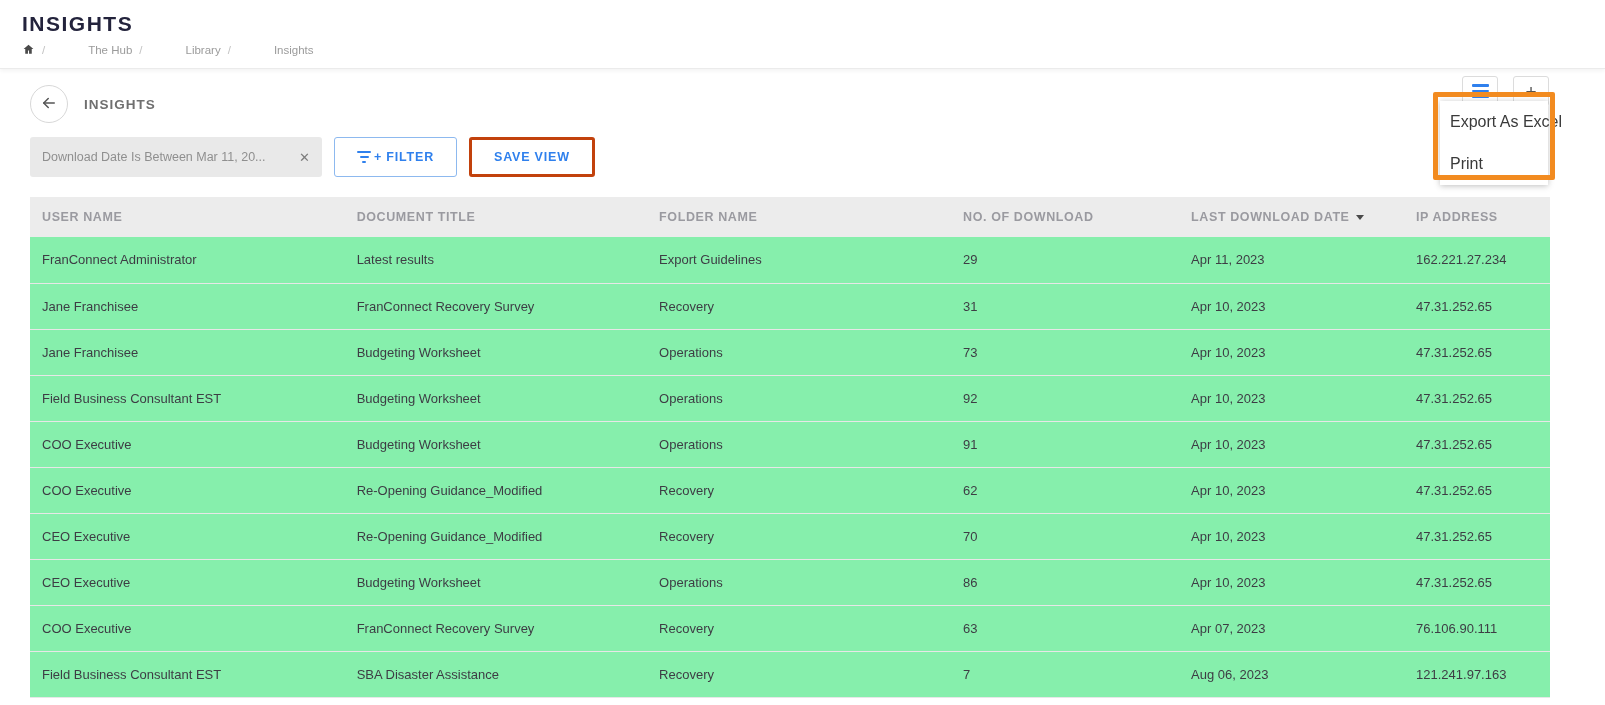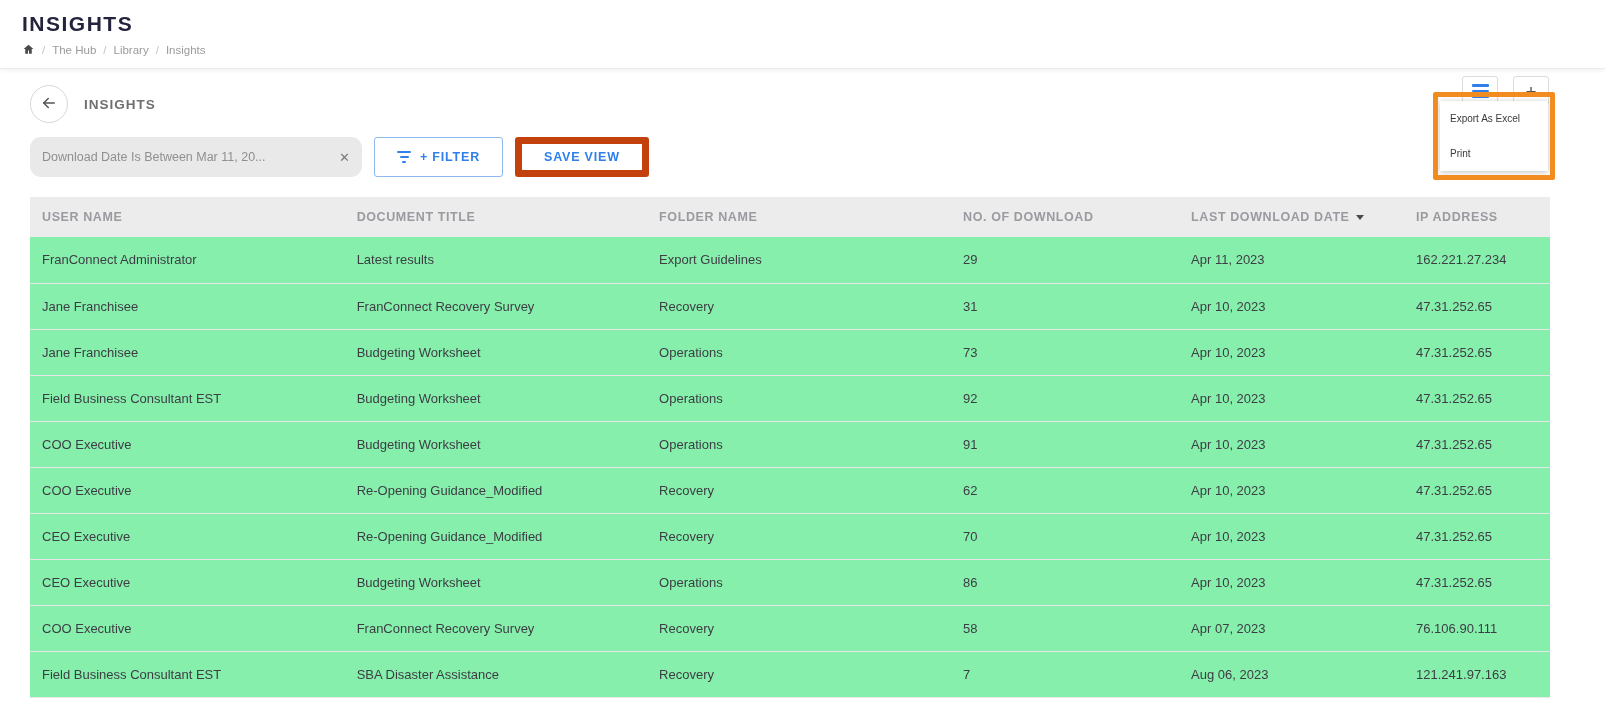--- a/index.html
+++ b/index.html
@@ -29,21 +29,21 @@
     color: #23233c;
   }
   .breadcrumb {
     display: flex; align-items: center; gap: 7px;
     margin-top: 7px; padding-bottom: 2px;
     font-size: 11.5px; color: #9b9b9b;
   }
   .bc-home { display: inline-flex; align-items: center; cursor: pointer; }
   .bc-home svg { display: block; }
   .bc-sep { color: #c2c2c2; }
-  .bc-item { color: #9b9b9b; text-decoration: none; cursor: pointer; }
+  .bc-item { color: #9b9b9b; text-decoration: none; cursor: pointer; margin-left: 36px; }
   .bc-item.current { cursor: default; }
 
   
   .content { position: relative; padding: 16px 55px 0 30px; }
 
   .toolbar-row1 { display: flex; align-items: center; gap: 16px; }
   .back-btn {
     width: 38px; height: 38px;
     border: 1px solid #d8d8d8; border-radius: 50%;
     background: #fff;
@@ -51,37 +51,37 @@
     cursor: pointer; padding: 0;
   }
   .section-title {
     font-size: 13.5px; font-weight: 700;
     letter-spacing: 1px; color: #6f6f6f;
   }
 
   .toolbar-row2 { display: flex; align-items: center; gap: 12px; margin-top: 14px; }
   .filter-chip {
     display: flex; align-items: center; justify-content: space-between; gap: 10px;
-    width: 332px; height: 40px; padding: 12px 12px;
-    background: #e9e9e9; border-radius: 11px;
+    width: 292px; height: 40px; padding: 12px 12px;
+    background: #e9e9e9; border-radius: 3px;
     color: #8f8f8f; font-size: 12.5px;
   }
   .chip-label { overflow: hidden; white-space: nowrap; text-overflow: ellipsis; }
   .chip-close { color: #7c7c7c; font-size: 13px; cursor: pointer; flex: 0 0 auto; }
 
   .btn {
     height: 40px; padding: 0 22px;
-    display: inline-flex; align-items: center; justify-content: center; gap: 9px;
+    display: inline-flex; align-items: center; justify-content: center; gap: 3px;
     background: #fff; border-radius: 3px;
     font-size: 12.5px; font-weight: 700; letter-spacing: 0.8px;
     color: #2f80ed; cursor: pointer;
     font-family: inherit;
   }
   .btn-filter { border: 1px solid #8db9ef; }
-  .btn-save   { border: 7px solid #c2410c; }
+  .btn-save   { border: 3px solid #c2410c; }
   .filter-icon { display: inline-flex; flex-direction: column; gap: 3px; align-items: center; }
   .filter-icon i { display: block; height: 2px; background: #2f80ed; border-radius: 1px; }
   .filter-icon i:nth-child(1) { width: 14px; }
   .filter-icon i:nth-child(2) { width: 9px; }
   .filter-icon i:nth-child(3) { width: 4px; }
 
   
   .report-table { width: 100%; border-collapse: collapse; table-layout: fixed; margin-top: 20px; }
   .report-table thead th {
     background: #ececec;
@@ -132,21 +132,21 @@
   .dropdown {
     position: absolute;
     left: 1440px; top: 101px;
     width: 108px;
     background: #fff;
     box-shadow: 0 1px 6px rgba(0,0,0,0.25);
     z-index: 4;
   }
   .menu-item {
     padding: 12px 10px;
-    font-size: 10px;
+    font-size: 16px;
     color: #3a3a3a;
     cursor: pointer;
     white-space: nowrap;
   }
 
   .annotation-highlight {
     position: absolute;
     left: 1433px; top: 92px;
     width: 122px; height: 88px;
     border: 5px solid #f28b20;
@@ -302,21 +302,21 @@
             <td>Budgeting Worksheet</td>
             <td>Operations</td>
             <td>86</td>
             <td>Apr 10, 2023</td>
             <td>47.31.252.65</td>
           </tr>
           <tr>
             <td>COO Executive</td>
             <td>FranConnect Recovery Survey</td>
             <td>Recovery</td>
-            <td>58</td>
+            <td>63</td>
             <td>Apr 07, 2023</td>
             <td>76.106.90.111</td>
           </tr>
           <tr>
             <td>Field Business Consultant EST</td>
             <td>SBA Disaster Assistance</td>
             <td>Recovery</td>
             <td>7</td>
             <td>Aug 06, 2023</td>
             <td>121.241.97.163</td>

